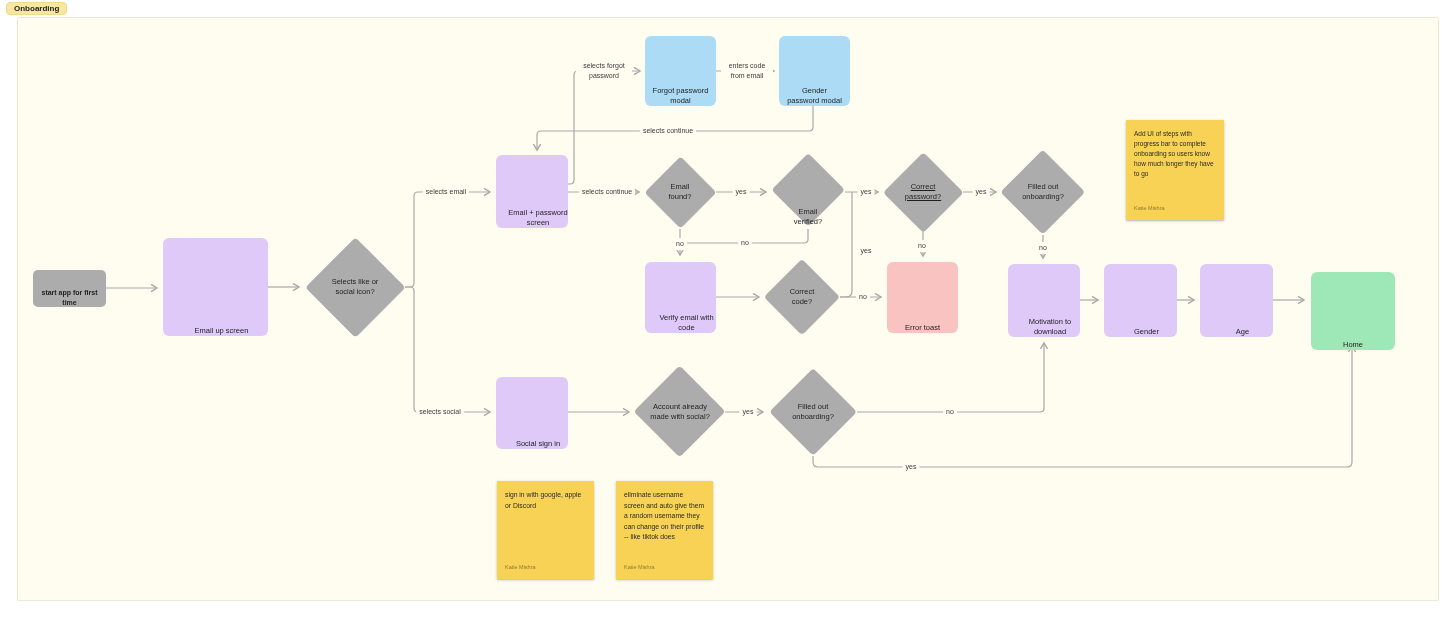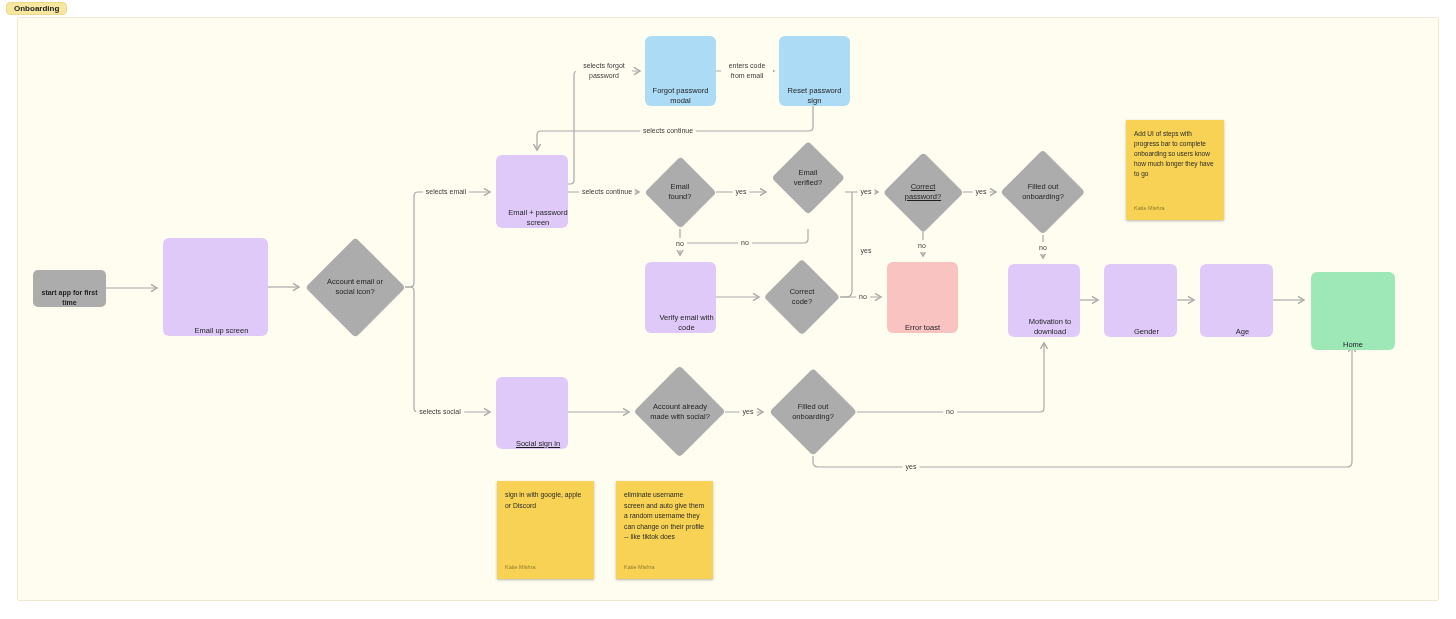--- a/index.html
+++ b/index.html
@@ -76,37 +76,37 @@
   <path class="edge" d="M813,456 V462 Q813,467 818,467 H1347 Q1352,467 1352,462 V346" marker-end="url(#arrow)"></path>
 </svg>
 
 <div class="node box-gray" style="left:33px;top:270px;width:73px;height:37px;font-size:7px;">
     <span class="nlabel" style="width:62px;">start app for first time</span>
   </div>
 <div class="node box-purple" style="left:163px;top:238px;width:105px;height:98px;">
     <span class="nlabel">Email up screen</span>
   </div>
 <div class="diamond" style="left:305px;top:237px;width:100px;height:100px;">
-    <span class="dlabel" style="width:66px;">Account email or social icon?</span>
+    <span class="dlabel" style="width:66px;">Selects like or social icon?</span>
   </div>
 
 <div class="node box-purple" style="left:496px;top:155px;width:72px;height:73px;">
     <span class="nlabel" style="width:62px;">Email + password screen</span>
   </div>
 <div class="node box-blue" style="left:645px;top:36px;width:71px;height:70px;">
     <span class="nlabel" style="width:58px;">Forgot password modal</span>
   </div>
 <div class="node box-blue" style="left:779px;top:36px;width:71px;height:70px;">
-    <span class="nlabel" style="width:58px;">Reset password sign</span>
+    <span class="nlabel" style="width:58px;">Gender password modal</span>
   </div>
 
 <div class="diamond" style="left:644px;top:156px;width:72px;height:72px;">
     <span class="dlabel" style="width:40px;">Email found?</span>
   </div>
-<div class="diamond" style="left:771px;top:141px;width:74px;height:74px;">
+<div class="diamond" style="left:771px;top:153px;width:74px;height:74px;align-items:flex-end;">
     <span class="dlabel" style="width:44px;">Email verified?</span>
   </div>
 <div class="diamond" style="left:883px;top:152px;width:80px;height:80px;">
     <span class="dlabel" style="width:50px;text-decoration:underline;">Correct password?</span>
   </div>
 <div class="diamond" style="left:1001px;top:150px;width:84px;height:84px;">
     <span class="dlabel" style="width:58px;">Filled out onboarding?</span>
   </div>
 
 <div class="node box-purple" style="left:645px;top:262px;width:71px;height:71px;">
@@ -125,21 +125,21 @@
 <div class="node box-purple" style="left:1104px;top:264px;width:73px;height:73px;">
     <span class="nlabel">Gender</span>
   </div>
 <div class="node box-purple" style="left:1200px;top:264px;width:73px;height:73px;">
     <span class="nlabel">Age</span>
   </div>
 <div class="node box-green" style="left:1311px;top:272px;width:84px;height:78px;">
     <span class="nlabel">Home</span>
   </div>
 
-<div class="node box-purple" style="left:496px;top:377px;width:72px;height:72px;text-decoration:underline;">
+<div class="node box-purple" style="left:496px;top:377px;width:72px;height:72px;">
     <span class="nlabel">Social sign in</span>
   </div>
 <div class="diamond" style="left:634px;top:366px;width:92px;height:92px;">
     <span class="dlabel" style="width:60px;">Account already made with social?</span>
   </div>
 <div class="diamond" style="left:769px;top:368px;width:88px;height:88px;">
     <span class="dlabel" style="width:56px;">Filled out onboarding?</span>
   </div>
 
 <div class="elabel wrap" style="left:604px;top:71px;width:56px;">selects forgot password</div>

